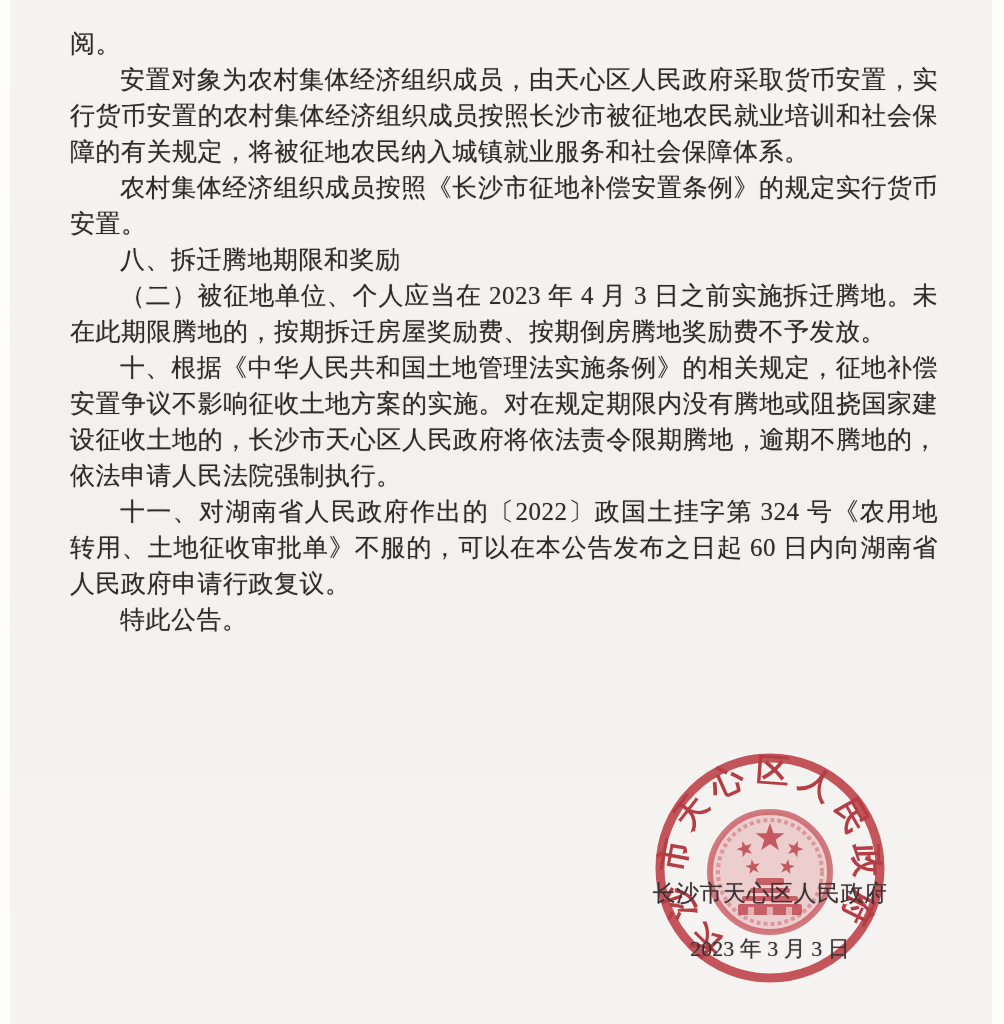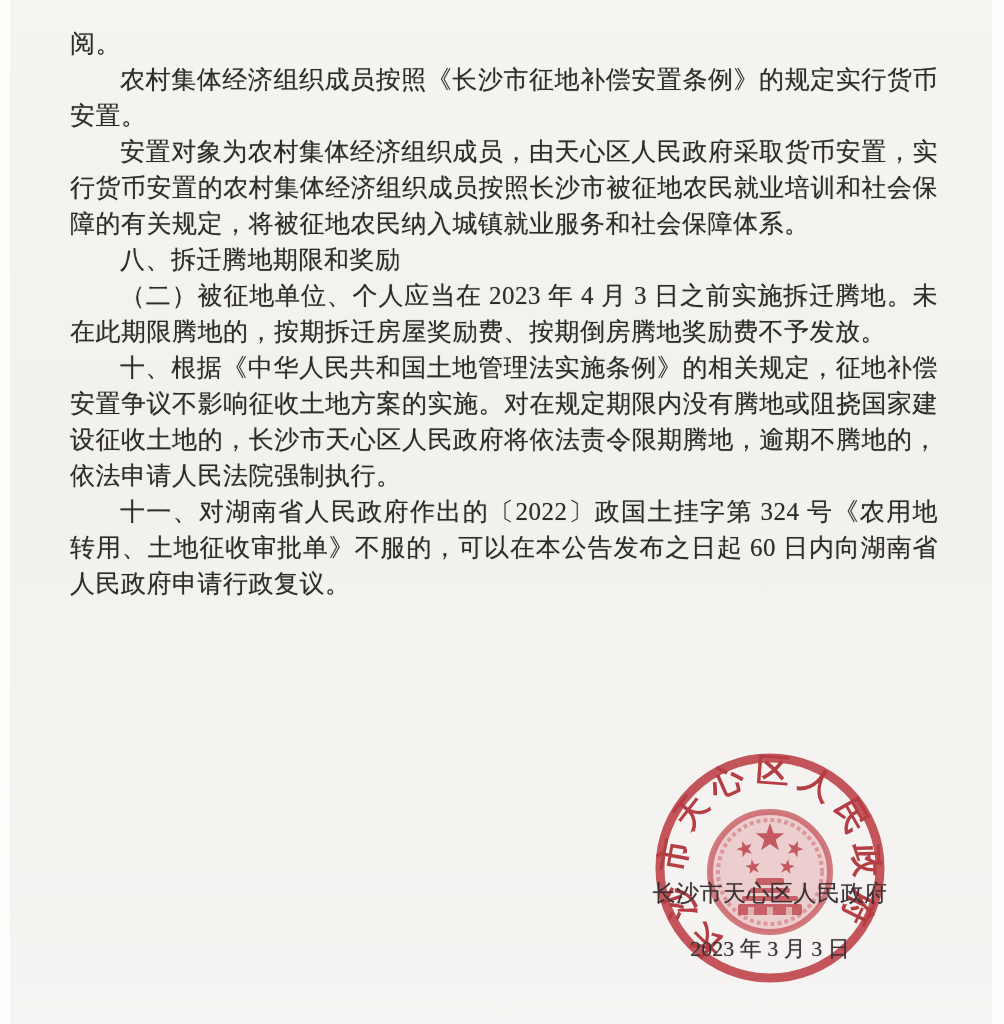--- a/index.html
+++ b/index.html
@@ -70,26 +70,27 @@
 </head>
 <body>
 
 <div class="page">
 
   <div class="edge-strip left"></div>
   <div class="edge-strip right"></div>
 
   <div class="doc-body">
     <p>阅。</p>
+    <p class="indent">安置对象为农村集体经济组织成员，由天心区人民政府采取货币安置，实行货币安置的农村集体经济组织成员按照长沙市被征地农民就业培训和社会保障的有关规定，将被征地农民纳入城镇就业服务和社会保障体系。</p>
     <p class="indent">农村集体经济组织成员按照《长沙市征地补偿安置条例》的规定实行货币安置。</p>
-    <p class="indent">安置对象为农村集体经济组织成员，由天心区人民政府采取货币安置，实行货币安置的农村集体经济组织成员按照长沙市被征地农民就业培训和社会保障的有关规定，将被征地农民纳入城镇就业服务和社会保障体系。</p>
     <p class="indent">八、拆迁腾地期限和奖励</p>
     <p class="indent">（二）被征地单位、个人应当在 2023 年 4 月 3 日之前实施拆迁腾地。未在此期限腾地的，按期拆迁房屋奖励费、按期倒房腾地奖励费不予发放。</p>
     <p class="indent">十、根据《中华人民共和国土地管理法实施条例》的相关规定，征地补偿安置争议不影响征收土地方案的实施。对在规定期限内没有腾地或阻挠国家建设征收土地的，长沙市天心区人民政府将依法责令限期腾地，逾期不腾地的，依法申请人民法院强制执行。</p>
     <p class="indent">十一、对湖南省人民政府作出的〔2022〕政国土挂字第 324 号《农用地转用、土地征收审批单》不服的，可以在本公告发布之日起 60 日内向湖南省人民政府申请行政复议。</p>
+    <p class="indent">特此公告。</p>
   </div>
 
   <div class="seal-wrap">
     <svg width="240" height="240" viewBox="0 0 240 240">
       <defs>
         <g id="star">
           <polygon points="0,-10 2.35,-3.24 9.51,-3.09 3.8,1.24 5.88,8.09 0,4 -5.88,8.09 -3.8,1.24 -9.51,-3.09 -2.35,-3.24"></polygon>
         </g>
         <path id="arc" d="M 77,194.5 A 86 86 0 1 1 186,175.3" fill="none"></path>
       </defs>

